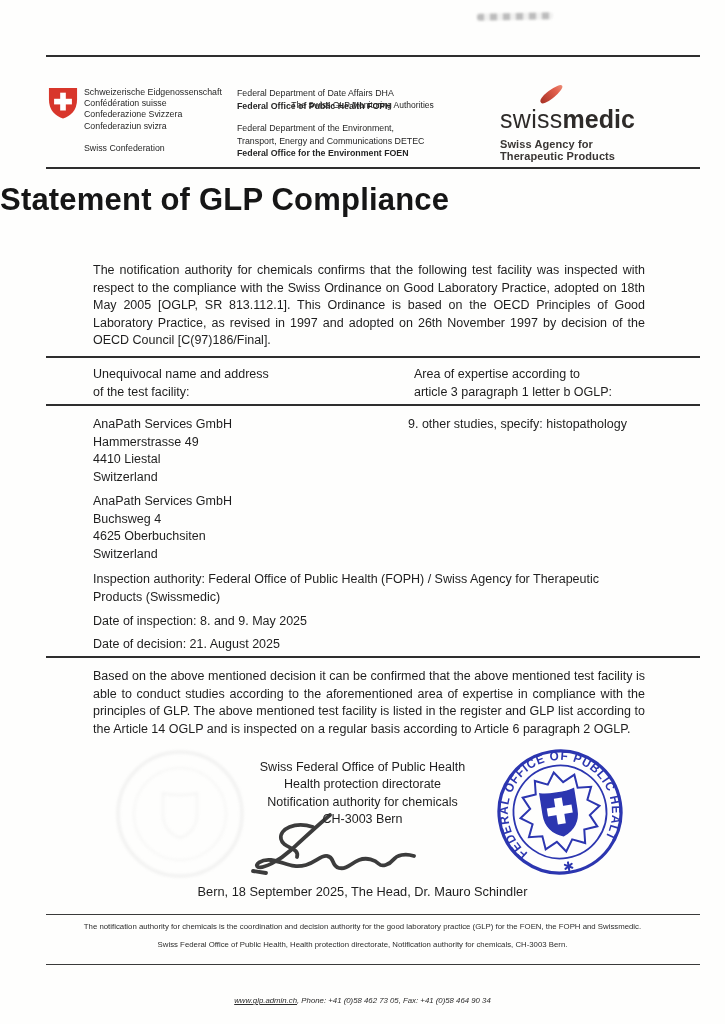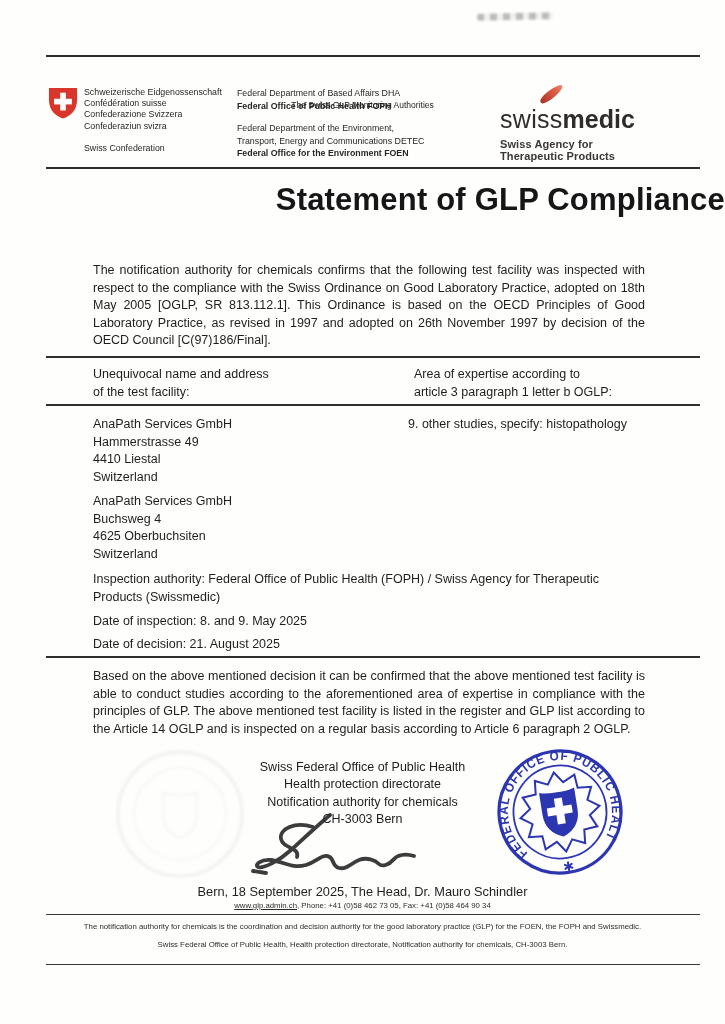--- a/index.html
+++ b/index.html
@@ -23,21 +23,21 @@
   .dept-block{position:absolute;left:237px;top:87px;font-size:8.8px;line-height:12.6px;color:#262626;}
   .dept-gap{height:10px;}
   .swissmedic{position:absolute;left:500px;top:92px;width:150px;text-align:left;}
   .sm-brand{font-size:25px;letter-spacing:.3px;color:#2e2b29;line-height:26px;margin-top:14px;}
   .sm-brand .b{letter-spacing:0;}
   .sm-stroke{position:absolute;left:38px;top:-2px;width:27px;height:8px;
     background:linear-gradient(90deg,#a93226,#e2604d 70%,#eb8a74);
     transform:rotate(-38deg);border-radius:45% 55% 55% 45%;}
   .sm-tag{font-size:11px;font-weight:bold;color:#3a3634;margin-top:6px;letter-spacing:.1px;}
   
-  .doc-title{position:absolute;left:0;top:182px;width:100%;text-align:right;
+  .doc-title{position:absolute;left:0;top:182px;width:100%;text-align:left;
     font-size:31px;font-weight:bold;color:#161616;letter-spacing:.2px;}
   .body-text{font-size:12.5px;line-height:17.5px;color:#1e1e1e;}
   .subtitle{position:absolute;left:93px;top:233px;white-space:nowrap;}
   .intro{position:absolute;left:93px;top:262px;width:552px;text-align:justify;}
   .col-head-left{position:absolute;left:93px;top:366px;}
   .col-head-right{position:absolute;left:408px;top:366px;margin-left:6px;}
   .addr1{position:absolute;left:93px;top:416px;}
   .addr2{position:absolute;left:93px;top:493px;}
   .expertise{position:absolute;left:408px;top:416px;white-space:nowrap;}
   .insp-auth{position:absolute;left:93px;top:571px;width:552px;}
@@ -47,21 +47,21 @@
   
   .sig-block{position:absolute;left:0;top:759px;width:100%;text-align:center;
     font-size:12.5px;line-height:17.4px;color:#1e1e1e;}
   .signature{position:absolute;left:251px;top:812px;}
   .ghost-stamp{position:absolute;left:110px;top:744px;opacity:.5;filter:blur(1.6px);}
   .stamp{position:absolute;left:494px;top:746px;}
   .date-line{position:absolute;left:0;top:884px;width:100%;text-align:center;
     font-size:12.8px;color:#1e1e1e;white-space:nowrap;}
   
   .footer-line{position:absolute;left:0;width:100%;text-align:center;font-size:7.8px;color:#2b2b2b;white-space:nowrap;}
-  .f1{top:922px;}.f2{top:940px;}.f3{top:901px;}
+  .f1{top:922px;}.f2{top:940px;}.f3{top:996px;font-style:italic;}
   .link{text-decoration:underline;}
 </style>
 </head>
 <body>
 
 <div class="page">
 
   <div class="smudge"></div>
 
   <div class="rule" style="top:55px;"></div>
@@ -73,21 +73,21 @@
     <rect x="6.5" y="12.5" width="19" height="6" fill="#fff"></rect>
   </svg>
   <div class="conf-block">
     <div>Schweizerische Eidgenossenschaft</div>
     <div>Confédération suisse</div>
     <div>Confederazione Svizzera</div>
     <div>Confederaziun svizra</div>
     <div class="conf-name">Swiss Confederation</div>
   </div>
   <div class="dept-block">
-    <div>Federal Department of Based Affairs DHA</div>
+    <div>Federal Department of Date Affairs DHA</div>
     <div class="b">Federal Office of Public Health FOPH</div>
     <div class="dept-gap"></div>
     <div>Federal Department of the Environment,</div>
     <div>Transport, Energy and Communications DETEC</div>
     <div class="b">Federal Office for the Environment FOEN</div>
   </div>
   <div class="swissmedic">
     <div class="sm-stroke"></div>
     <div class="sm-brand"><span>swiss</span><span class="b">medic</span></div>
     <div class="sm-tag">Swiss Agency for Therapeutic Products</div>

